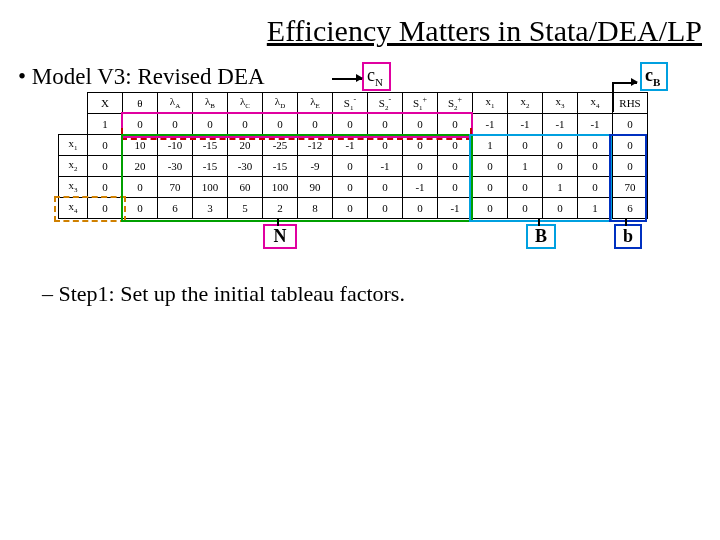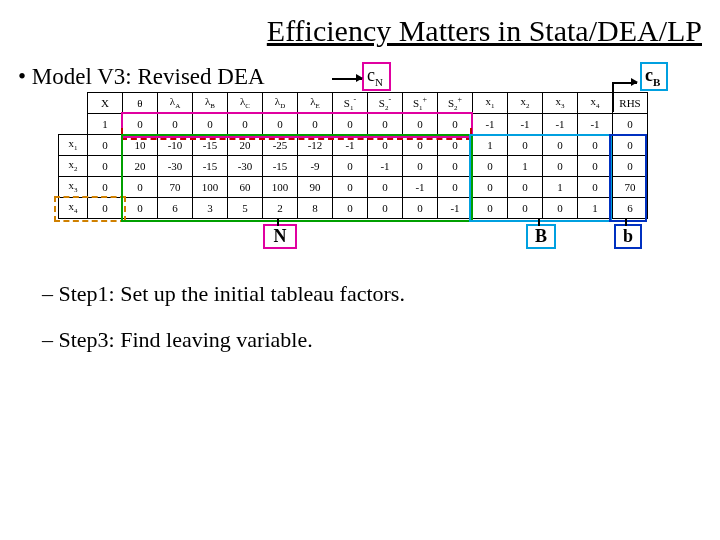--- a/index.html
+++ b/index.html
@@ -272,14 +272,13 @@
   <div class="label-under" style="left:468px; top:132px; border:2px solid #00a0e0; width:26px;">B</div>
   <div class="label-under" style="left:556px; top:132px; border:2px solid #0030c0; width:24px;">b</div>
 
   <div class="leader" style="left:219px; top:126px; width:2px; height:8px;"></div>
   <div class="leader" style="left:480px; top:126px; width:2px; height:8px;"></div>
   <div class="leader" style="left:567px; top:126px; width:2px; height:8px;"></div>
 </div>
 
 <div class="steps">
   <p>– Step1: Set up the initial tableau factors.</p>
-  <p>– Step3: Find leaving variable.</p>
 </div>
 
 </body></html>

